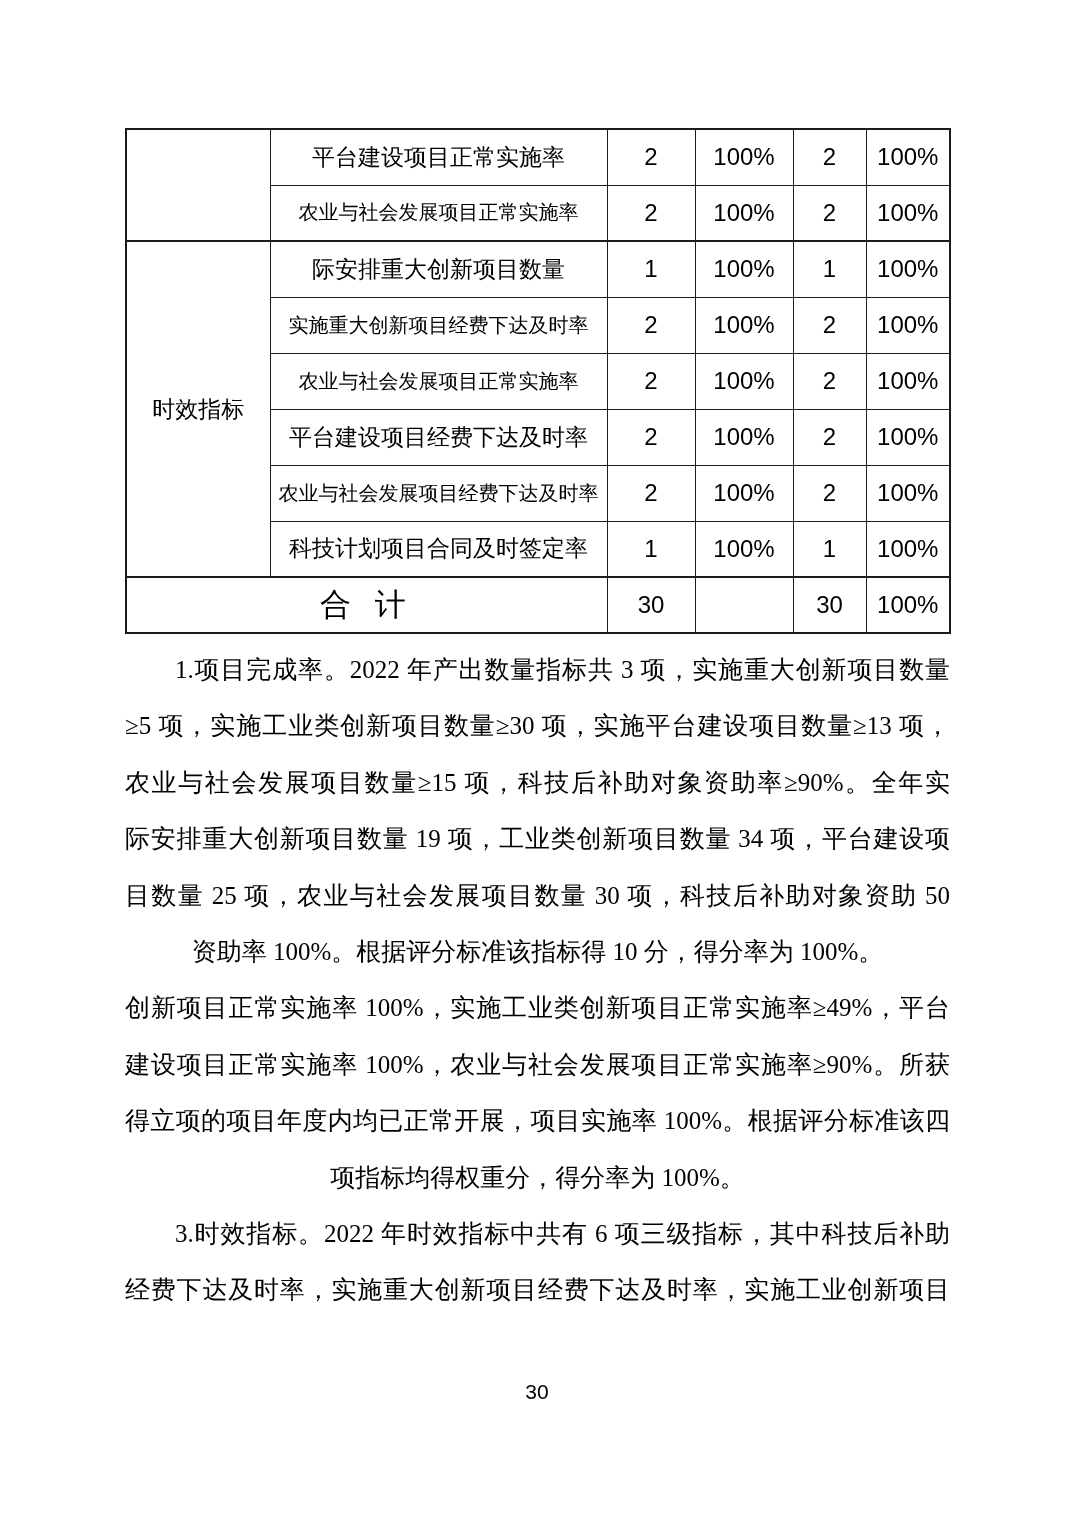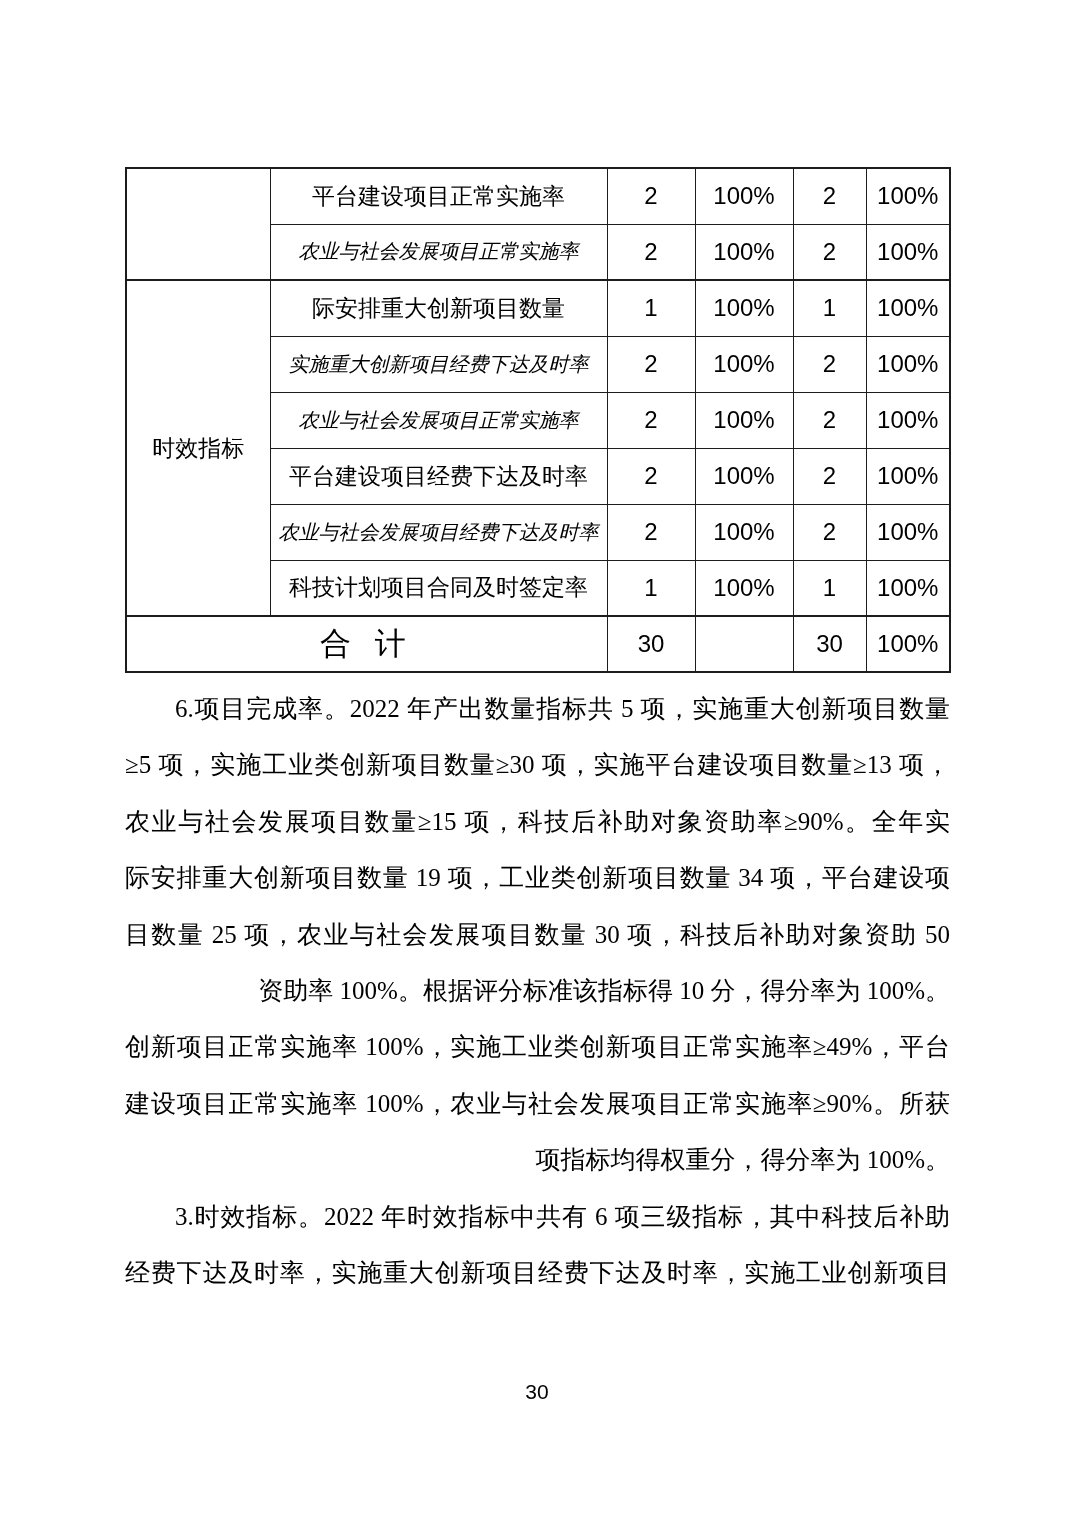--- a/index.html
+++ b/index.html
@@ -17,49 +17,48 @@
     position:absolute;
     left:125px;
     top:128px;
     width:825px;
   }
   table.indicators {
     border-collapse:collapse;
     width:824px;
     table-layout:fixed;
     border:2px solid #1c1c1c;
-    margin-top:39px;
   }
   table.indicators td {
     border:1px solid #1c1c1c;
     height:56px;
     text-align:center;
     vertical-align:middle;
     padding:0 2px;
     overflow:hidden;
   }
   tr.group-start td { border-top:2px solid #1c1c1c; }
   td.cat-cell  { font-size:23px; }
   td.ind-cell  { font-size:23px; }
-  td.ind-cell.small { font-size:20px;font-style:italic; }
+  td.ind-cell.small { font-size:20px; }
   td.num-cell  {
     font-family:"Liberation Sans","DejaVu Sans",sans-serif;
     font-size:24px;
   }
   td.total-label {
     font-size:31px;
     letter-spacing:8px;
   }
   .paragraphs { margin-top:8px; }
   .line {
     height:56.4px;
     line-height:56.4px;
     font-size:25px;
     overflow:hidden;
-    text-align:right;
+    text-align:center;
   }
   .line.just {
     text-align:justify;
     text-align-last:justify;
   }
   .line.indent { padding-left:50px; }
   .page-number {
     position:absolute;
     left:0;
     right:0;
@@ -145,27 +144,28 @@
           <tr class="group-start">
             <td colspan="2" class="total-label">合 计</td>
             <td class="num-cell">30</td>
             <td class="num-cell"></td>
             <td class="num-cell">30</td>
             <td class="num-cell">100%</td>
           </tr>
         </tbody>
     </table>
     <div class="paragraphs">
-        <div class="line indent just">6.项目完成率。2022 年产出数量指标共 5 项，实施重大创新项目数量</div>
+        <div class="line indent just">1.项目完成率。2022 年产出数量指标共 3 项，实施重大创新项目数量</div>
         <div class="line just">≥5 项，实施工业类创新项目数量≥30 项，实施平台建设项目数量≥13 项，</div>
         <div class="line just">农业与社会发展项目数量≥15 项，科技后补助对象资助率≥90%。全年实</div>
         <div class="line just">际安排重大创新项目数量 19 项，工业类创新项目数量 34 项，平台建设项</div>
         <div class="line just">目数量 25 项，农业与社会发展项目数量 30 项，科技后补助对象资助 50 项，</div>
         <div class="line">资助率 100%。根据评分标准该指标得 10 分，得分率为 100%。</div>
         <div class="line just">创新项目正常实施率 100%，实施工业类创新项目正常实施率≥49%，平台</div>
         <div class="line just">建设项目正常实施率 100%，农业与社会发展项目正常实施率≥90%。所获</div>
+        <div class="line just">得立项的项目年度内均已正常开展，项目实施率 100%。根据评分标准该四</div>
         <div class="line">项指标均得权重分，得分率为 100%。</div>
         <div class="line indent just">3.时效指标。2022 年时效指标中共有 6 项三级指标，其中科技后补助</div>
         <div class="line just">经费下达及时率，实施重大创新项目经费下达及时率，实施工业创新项目</div>
       </div>
   </div>
   <div class="page-number">30</div>
 </div>
 
 </body></html>

